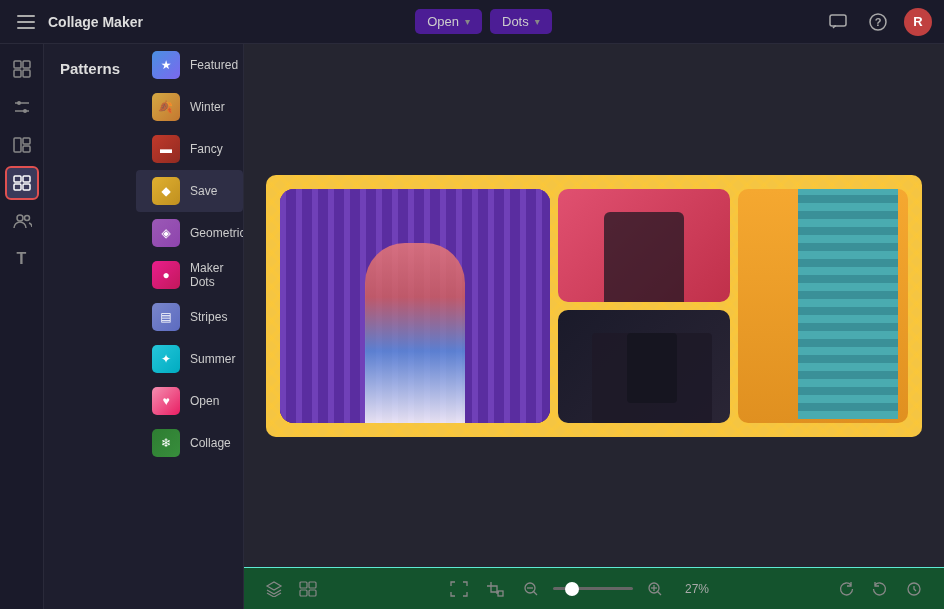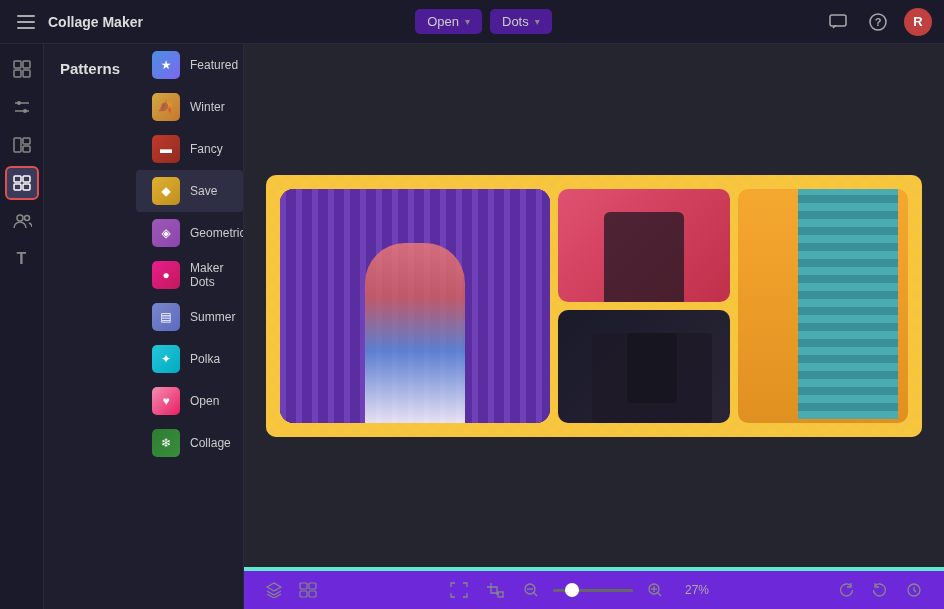--- a/index.html
+++ b/index.html
@@ -36,21 +36,21 @@
     .pattern-label { color: #ccc; font-size: 12px; }
 
     
     .canvas-area { flex: 1; background: #252530; display: flex; flex-direction: column; position: relative; }
     .canvas-viewport { flex: 1; display: flex; align-items: center; justify-content: center; overflow: hidden; }
 
     
     .collage-wrapper { position: relative; }
 
     
-    .bottom-bar { height: 42px; background: #6d28d9; border-top: 4px solid #5eead4; display: flex; align-items: center; justify-content: space-between; padding: 0 16px; flex-shrink: 0; }
+    .bottom-bar { height: 42px; background: #14532d; border-top: 1px solid #5eead4; display: flex; align-items: center; justify-content: space-between; padding: 0 16px; flex-shrink: 0; }
     .bottom-left { display: flex; gap: 6px; }
     .bottom-center { display: flex; align-items: center; gap: 8px; }
     .bottom-right { display: flex; gap: 6px; }
     .zoom-slider { -webkit-appearance: none; appearance: none; width: 80px; height: 3px; background: #666; border-radius: 2px; outline: none; }
     .zoom-slider::-webkit-slider-thumb { -webkit-appearance: none; width: 14px; height: 14px; background: #fff; border-radius: 50%; cursor: pointer; }
     .zoom-label { color: #aaa; font-size: 12px; min-width: 32px; text-align: right; }
   </style>
 </head>
 <body>
 
@@ -161,25 +161,25 @@
         <div class="pattern-item">
           <div class="pattern-icon" style="background: linear-gradient(135deg, rgb(155, 89, 182), rgb(142, 68, 173)); font-size: 12px; color: white;">◈</div>
           <span class="pattern-label">Geometric</span>
         </div>
         <div class="pattern-item">
           <div class="pattern-icon" style="background: linear-gradient(135deg, rgb(233, 30, 140), rgb(194, 24, 91)); font-size: 12px; color: white;">●</div>
           <span class="pattern-label">Maker Dots</span>
         </div>
         <div class="pattern-item">
           <div class="pattern-icon" style="background: linear-gradient(135deg, rgb(121, 134, 203), rgb(92, 107, 192)); font-size: 12px; color: white;">▤</div>
+          <span class="pattern-label">Stripes</span>
+        </div>
+        <div class="pattern-item">
+          <div class="pattern-icon" style="background: linear-gradient(135deg, rgb(38, 198, 218), rgb(0, 172, 193)); font-size: 12px; color: white;">✦</div>
           <span class="pattern-label">Summer</span>
-        </div>
-        <div class="pattern-item">
-          <div class="pattern-icon" style="background: linear-gradient(135deg, rgb(38, 198, 218), rgb(0, 172, 193)); font-size: 12px; color: white;">✦</div>
-          <span class="pattern-label">Polka</span>
         </div>
         <div class="pattern-item">
           <div class="pattern-icon" style="background: linear-gradient(135deg, rgb(244, 143, 177), rgb(233, 30, 99)); font-size: 12px; color: white;">♥</div>
           <span class="pattern-label">Open</span>
         </div>
         <div class="pattern-item">
           <div class="pattern-icon" style="background: linear-gradient(135deg, rgb(46, 125, 50), rgb(56, 142, 60)); font-size: 12px; color: white;">❄</div>
           <span class="pattern-label">Collage</span>
         </div>
       </div>

